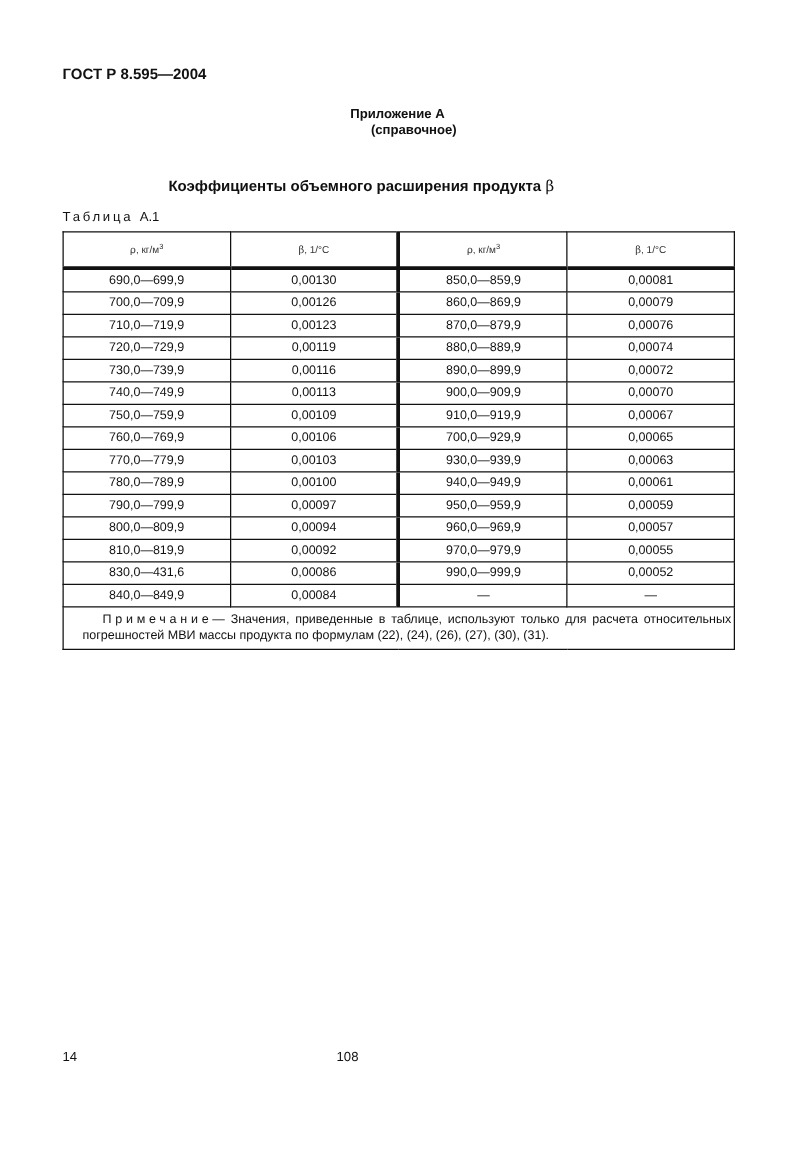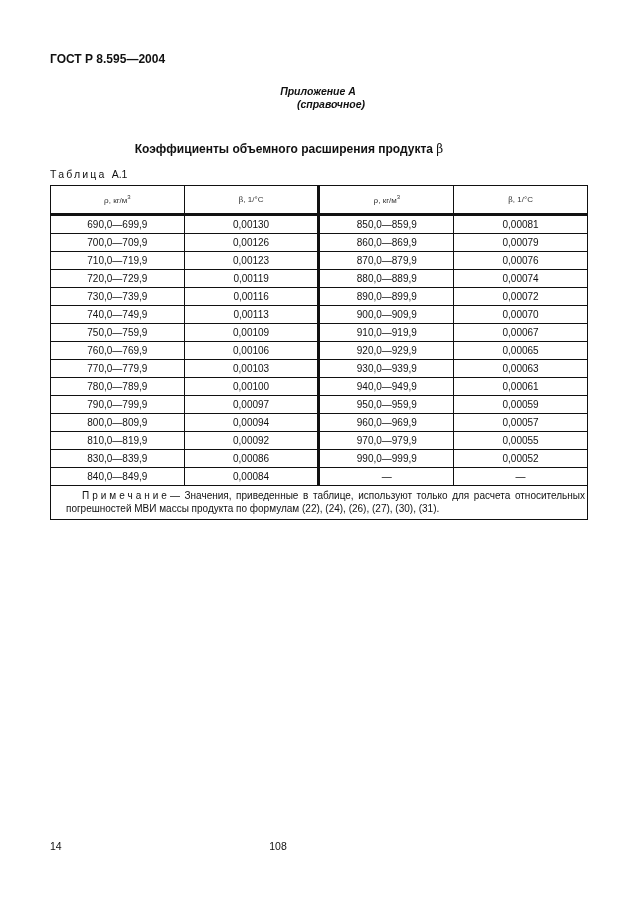--- a/index.html
+++ b/index.html
@@ -1,20 +1,20 @@
 <!DOCTYPE html>
 <html><head>
 <meta charset="utf-8">
 <style>
   html, body { margin: 0; padding: 0; background: #ffffff; }
   body { width: 636px; height: 920px; position: relative; overflow: hidden;
          font-family: "Liberation Sans", sans-serif; color: #111; }
   .abs { position: absolute; }
   .doc-id { left: 50px; top: 52px; font-size: 12px; font-weight: bold; }
-  .annex { left: 0; width: 636px; text-align: center; font-size: 10.5px; font-weight: bold; font-style: italic; }
+  .annex { left: 0; width: 636px; text-align: center; font-size: 10.5px; font-weight: bold; }
   .annex-title { top: 85px; }
   .annex-sub { top: 98px; padding-left: 13px; }
   .table-title { left: 0; width: 578px; top: 142px; text-align: center; font-size: 12px; font-weight: bold; }
   .table-title .beta { font-family: "DejaVu Serif", serif; font-weight: normal; }
   .table-label { left: 50px; top: 168px; font-size: 10.5px; letter-spacing: 2.2px; }
   .table-label .num { letter-spacing: 0; }
   table.data { position: absolute; left: 50px; top: 185px; width: 538px;
                border-collapse: collapse; font-size: 10px; }
   table.data td { border: 1px solid #111; text-align: center; height: 17px; padding: 0; }
   table.data tr.header td { height: 27px; font-size: 8px; color: #333;
@@ -101,21 +101,21 @@
       </tr>
       <tr>
         <td class="col1">750,0—759,9</td>
         <td class="col2">0,00109</td>
         <td class="col3">910,0—919,9</td>
         <td class="col4">0,00067</td>
       </tr>
       <tr>
         <td class="col1">760,0—769,9</td>
         <td class="col2">0,00106</td>
-        <td class="col3">920,0—929,9</td>
+        <td class="col3">700,0—929,9</td>
         <td class="col4">0,00065</td>
       </tr>
       <tr>
         <td class="col1">770,0—779,9</td>
         <td class="col2">0,00103</td>
         <td class="col3">930,0—939,9</td>
         <td class="col4">0,00063</td>
       </tr>
       <tr>
         <td class="col1">780,0—789,9</td>
@@ -135,21 +135,21 @@
         <td class="col3">960,0—969,9</td>
         <td class="col4">0,00057</td>
       </tr>
       <tr>
         <td class="col1">810,0—819,9</td>
         <td class="col2">0,00092</td>
         <td class="col3">970,0—979,9</td>
         <td class="col4">0,00055</td>
       </tr>
       <tr>
-        <td class="col1">830,0—839,9</td>
+        <td class="col1">830,0—431,6</td>
         <td class="col2">0,00086</td>
         <td class="col3">990,0—999,9</td>
         <td class="col4">0,00052</td>
       </tr>
       <tr>
         <td class="col1">840,0—849,9</td>
         <td class="col2">0,00084</td>
         <td class="col3">—</td>
         <td class="col4">—</td>
       </tr>

